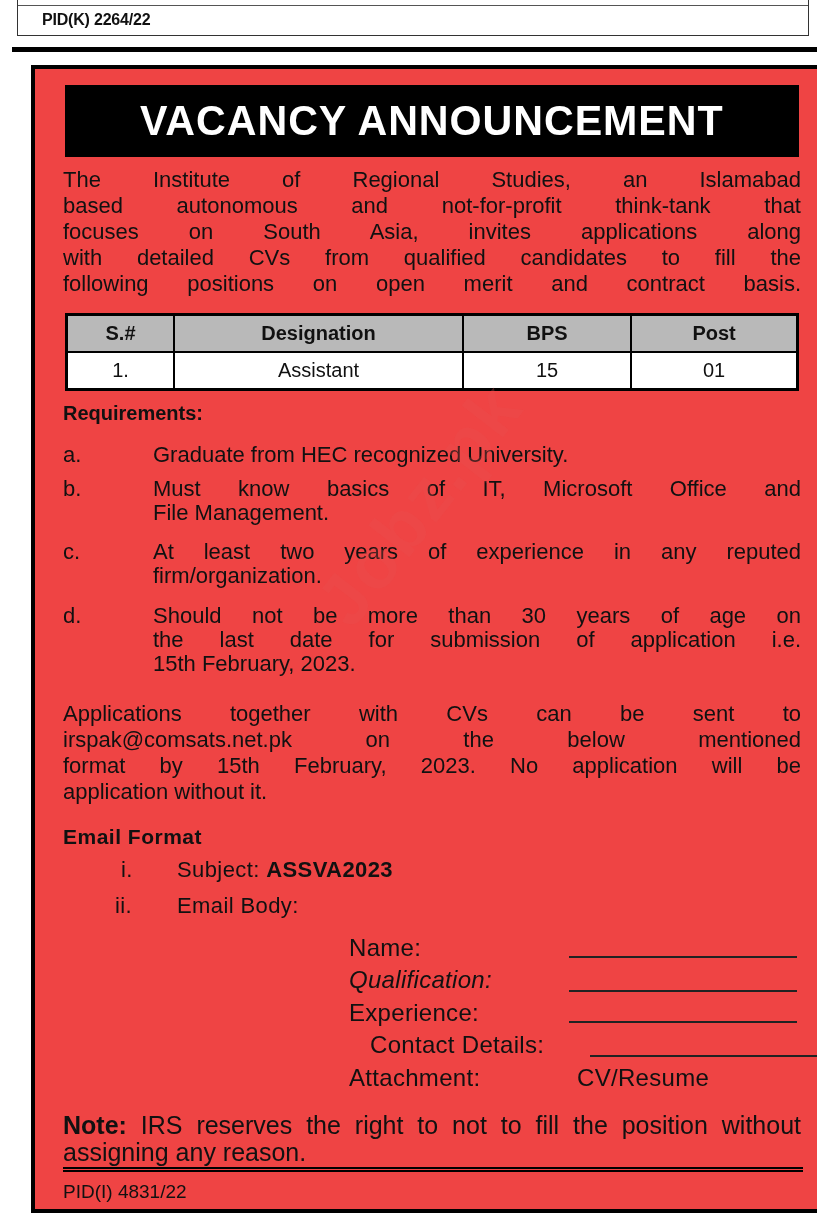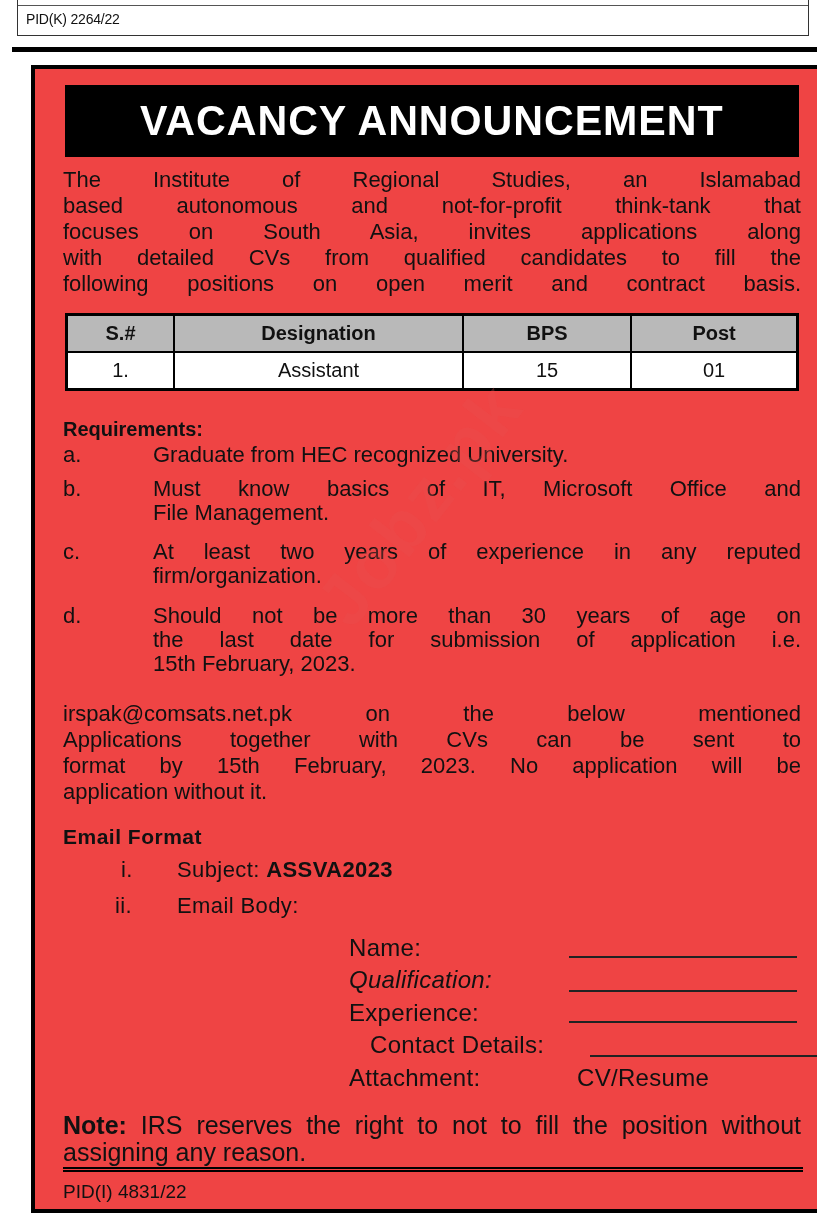--- a/index.html
+++ b/index.html
@@ -2,21 +2,21 @@
 <html><head>
 <meta charset="utf-8">
 <style>
   html, body { margin: 0; padding: 0; background: #ffffff; }
   body { width: 817px; height: 1217px; position: relative; overflow: hidden;
          font-family: "Liberation Sans", sans-serif; color: #111; }
 
   .top-strip { position: absolute; left: 17px; top: 0; width: 792px; height: 36px;
                border: 1px solid #333; border-top: none; box-sizing: border-box; }
   .top-strip .inner-line { position: absolute; left: 0; right: 0; top: 5px; border-top: 1px solid #555; }
-  .top-strip .pid { position: absolute; left: 8px; top: 11px; font-size: 14px; font-weight: normal; letter-spacing: -0.2px; }
+  .top-strip .pid { position: absolute; left: 24px; top: 11px; font-size: 16px; font-weight: bold; letter-spacing: -0.2px; }
 
   .rule-thick { position: absolute; left: 12px; top: 47px; width: 805px; height: 5px; background: #000; }
 
   .ad-frame { position: absolute; left: 31px; top: 65px; width: 791px; height: 1148px;
               border: 4px solid #000; box-sizing: border-box; background: #ef4444; }
 
   .banner { position: absolute; left: 30px; top: 16px; width: 734px; height: 72px;
             background: #000; color: #fff; display: flex; align-items: center; justify-content: center; }
   .banner span { font-size: 42px; font-weight: bold; letter-spacing: 1px; transform: scaleX(0.98); }
 
@@ -25,21 +25,21 @@
 
   .intro { top: 98px; }
   .intro-line { display: block; text-align: justify; text-align-last: justify; }
 
   table.positions { position: absolute; left: 30px; top: 244px; width: 734px;
                     border-collapse: collapse; border: 3px solid #000; }
   table.positions th, table.positions td { border: 2px solid #000; text-align: center; font-size: 20px; height: 35px; padding: 0; }
   table.positions th { background: #b9b9b9; font-weight: bold; }
   table.positions td { background: #fff; }
 
-  .req-title { position: absolute; left: 28px; top: 333px; font-size: 20px; font-weight: bold; margin-top: 16px; }
+  .req-title { position: absolute; left: 28px; top: 333px; font-size: 20px; font-weight: bold; }
 
   .req-item { position: absolute; left: 28px; width: 738px; font-size: 22px; line-height: 24px; }
   .req-item .letter { position: absolute; left: 0; top: 0; }
   .req-item .text { margin-left: 90px; display: block; }
   .req-item .ln { display: block; }
   .req-item .just { text-align: justify; text-align-last: justify; }
 
   .apps { top: 632px; line-height: 26px; }
 
   .email-title { position: absolute; left: 28px; top: 756px; font-size: 21px; font-weight: bold; letter-spacing: 0.5px; }
@@ -144,22 +144,22 @@
   <div class="req-item" style="top:535px;">
     <span class="letter">d.</span>
     <span class="text">
       <span class="ln just">Should not be more than 30 years of age on</span>
       <span class="ln just">the last date for submission of application i.e.</span>
       <span class="ln">15th February, 2023.</span>
     </span>
   </div>
 
   <div class="para apps">
+    <span class="intro-line">Applications together with CVs can be sent to</span>
     <span class="intro-line">irspak@comsats.net.pk on the below mentioned</span>
-    <span class="intro-line">Applications together with CVs can be sent to</span>
     <span class="intro-line">format by 15th February, 2023. No application will be</span>
     <span class="intro-line" style="text-align-last:left;">application without it.</span>
   </div>
 
   <div class="email-title">Email Format</div>
 
   <div class="email-item" style="left:86px; top:788px;">
     <span class="num">i.</span>
     <span class="lbl">
       <span>Subject:</span>

